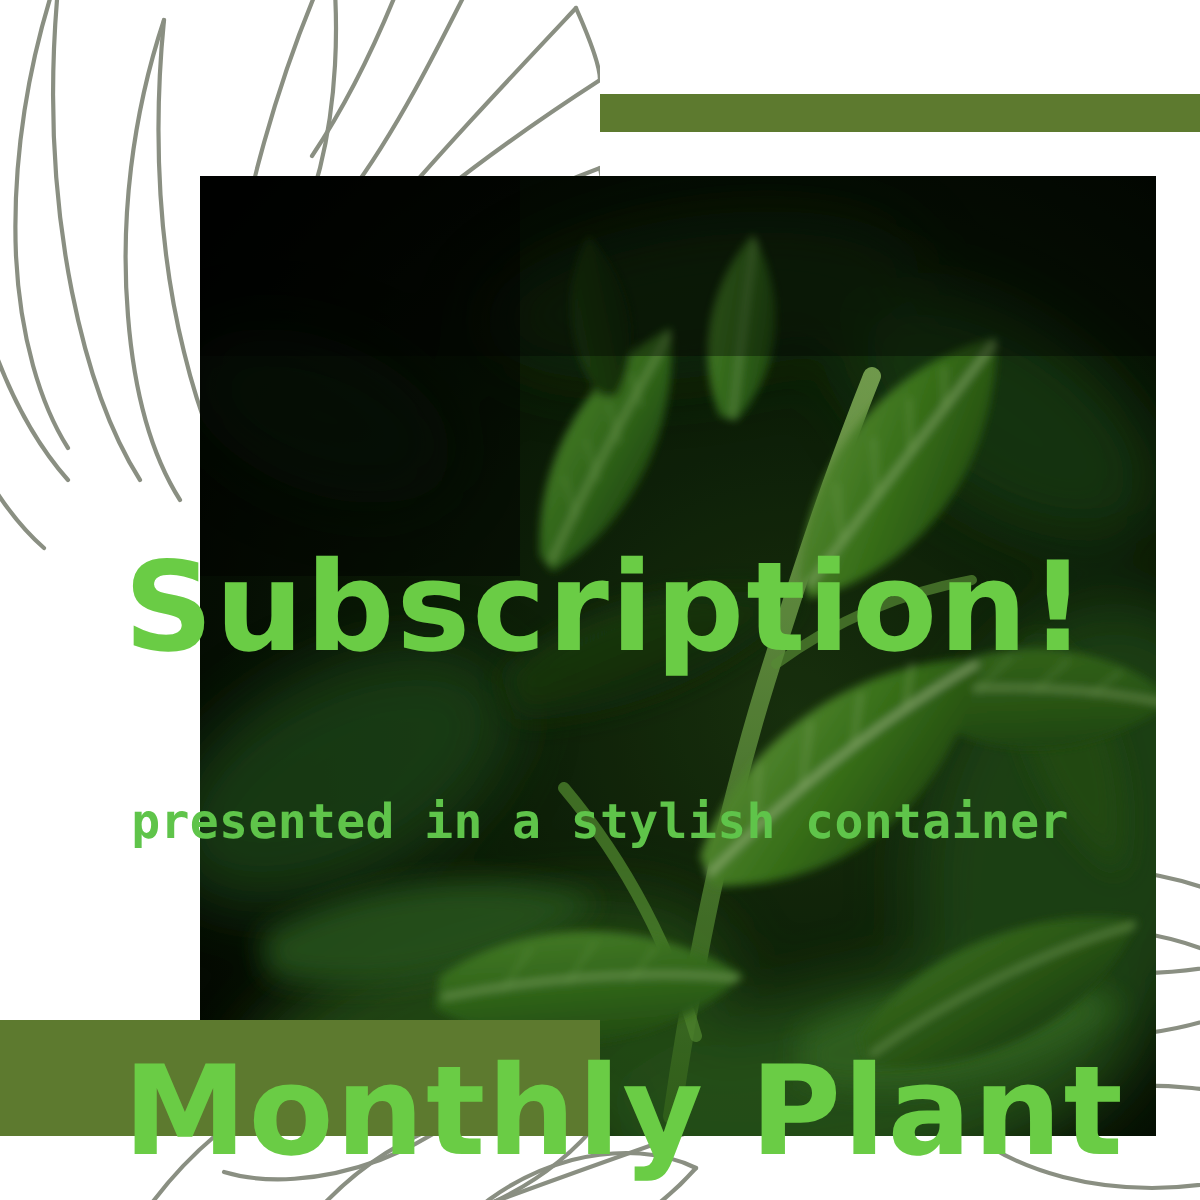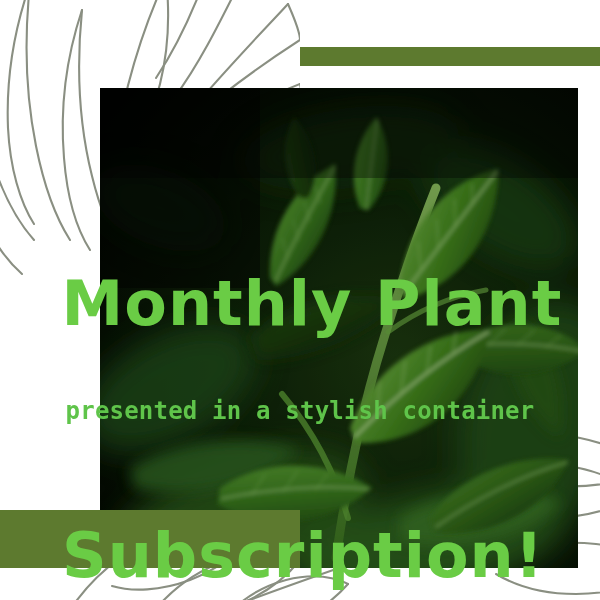--- a/index.html
+++ b/index.html
@@ -264,22 +264,22 @@
 
       <rect x="0" y="0" width="478" height="480" fill="#000" opacity="0.18"></rect>
       <rect x="0" y="0" width="160" height="200" fill="#000" opacity="0.45"></rect>
       <rect x="0" y="0" width="478" height="90" fill="#000" opacity="0.35"></rect>
     </svg>
   </div>
 
   <div id="bar-bottom"></div>
 
   <div id="headline">
+    <span class="hl-line" id="hl-2">Subscription!</span>
     <span class="hl-line" id="hl-1">Monthly Plant</span>
-    <span class="hl-line" id="hl-2">Subscription!</span>
   </div>
 
   <div id="body-copy">
     <span class="bc-line" id="bc-3">presented in a stylish container</span>
     
   </div>
 
 </div>
 
 </body></html>

